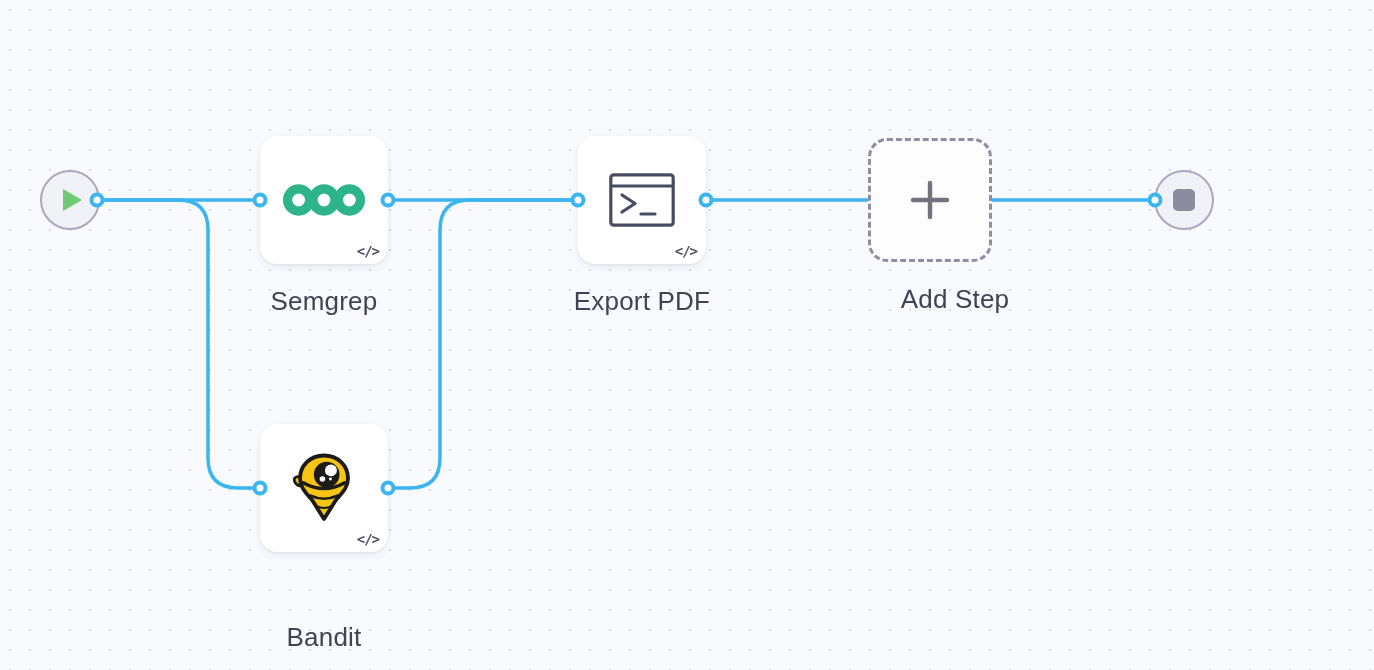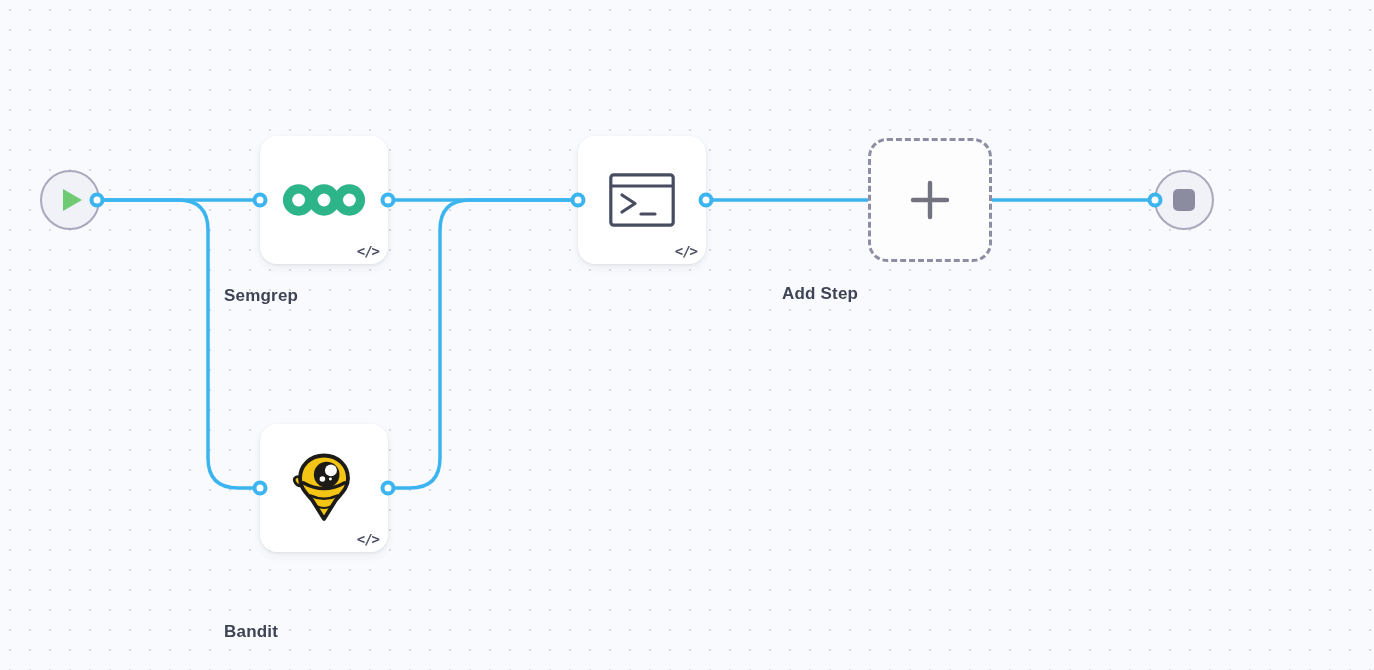--- a/index.html
+++ b/index.html
@@ -72,25 +72,24 @@
     border-left:19px solid var(--play-green);
     border-top:11px solid transparent;
     border-bottom:11px solid transparent;
   }
   .stop-square{
     width:22px;height:22px;border-radius:5px;
     background:var(--stop-gray);
   }
   .node-label{
     position:absolute;z-index:3;
-    width:200px;
-    font-size:17px;color:var(--label-color);
+    width:200px;text-align:center;
+    font-size:26px;color:var(--label-color);
     letter-spacing:0.2px;
     pointer-events:none;
-    font-weight:bold;
   }
 </style>
 </head>
 <body>
 
 <div class="canvas">
 
   <svg class="layer edges">
     <path class="edge" d="M 97 200 L 260 200"></path>
     <path class="edge" d="M 97 200 L 178 200 Q 208 200 208 230 L 208 458 Q 208 488 238 488 L 260 488"></path>
@@ -137,28 +136,29 @@
 
   <div class="node" style="left:578px;top:136px;">
     <svg width="66" height="54" viewBox="0 0 66 54">
       <rect x="1.8" y="1.8" width="62.4" height="50.4" rx="3" fill="none" stroke="#474c60" stroke-width="3.2"></rect>
       <line x1="1.8" y1="13" x2="64.2" y2="13" stroke="#474c60" stroke-width="3.2"></line>
       <path d="M13 22 L26 30.5 L13 39" fill="none" stroke="#474c60" stroke-width="3.2" stroke-linecap="round" stroke-linejoin="round"></path>
       <line x1="32" y1="41" x2="46" y2="41" stroke="#474c60" stroke-width="3.2" stroke-linecap="round"></line>
     </svg>
     <span class="badge">&lt;/&gt;</span>
   </div>
+  <div class="node-label" style="left:542px;top:286px;">Export PDF</div>
 
   <div class="node placeholder" style="left:868px;top:138px;">
     <svg width="44" height="44" viewBox="0 0 44 44">
       <line x1="22" y1="5" x2="22" y2="39" stroke="#72737f" stroke-width="4.4" stroke-linecap="round"></line>
       <line x1="5" y1="22" x2="39" y2="22" stroke="#72737f" stroke-width="4.4" stroke-linecap="round"></line>
     </svg>
   </div>
-  <div class="node-label" style="left:782px;top:284px;">Add Step</div>
+  <div class="node-label" style="left:855px;top:284px;">Add Step</div>
 
   <div class="terminator" style="left:1154px;top:170px;">
     <div class="stop-square"></div>
   </div>
 
   <svg class="layer ports">
     <circle class="port" cx="97" cy="200" r="5.5"></circle>
     <circle class="port" cx="260" cy="200" r="5.5"></circle>
     <circle class="port" cx="388" cy="200" r="5.5"></circle>
     <circle class="port" cx="260" cy="488" r="5.5"></circle>

